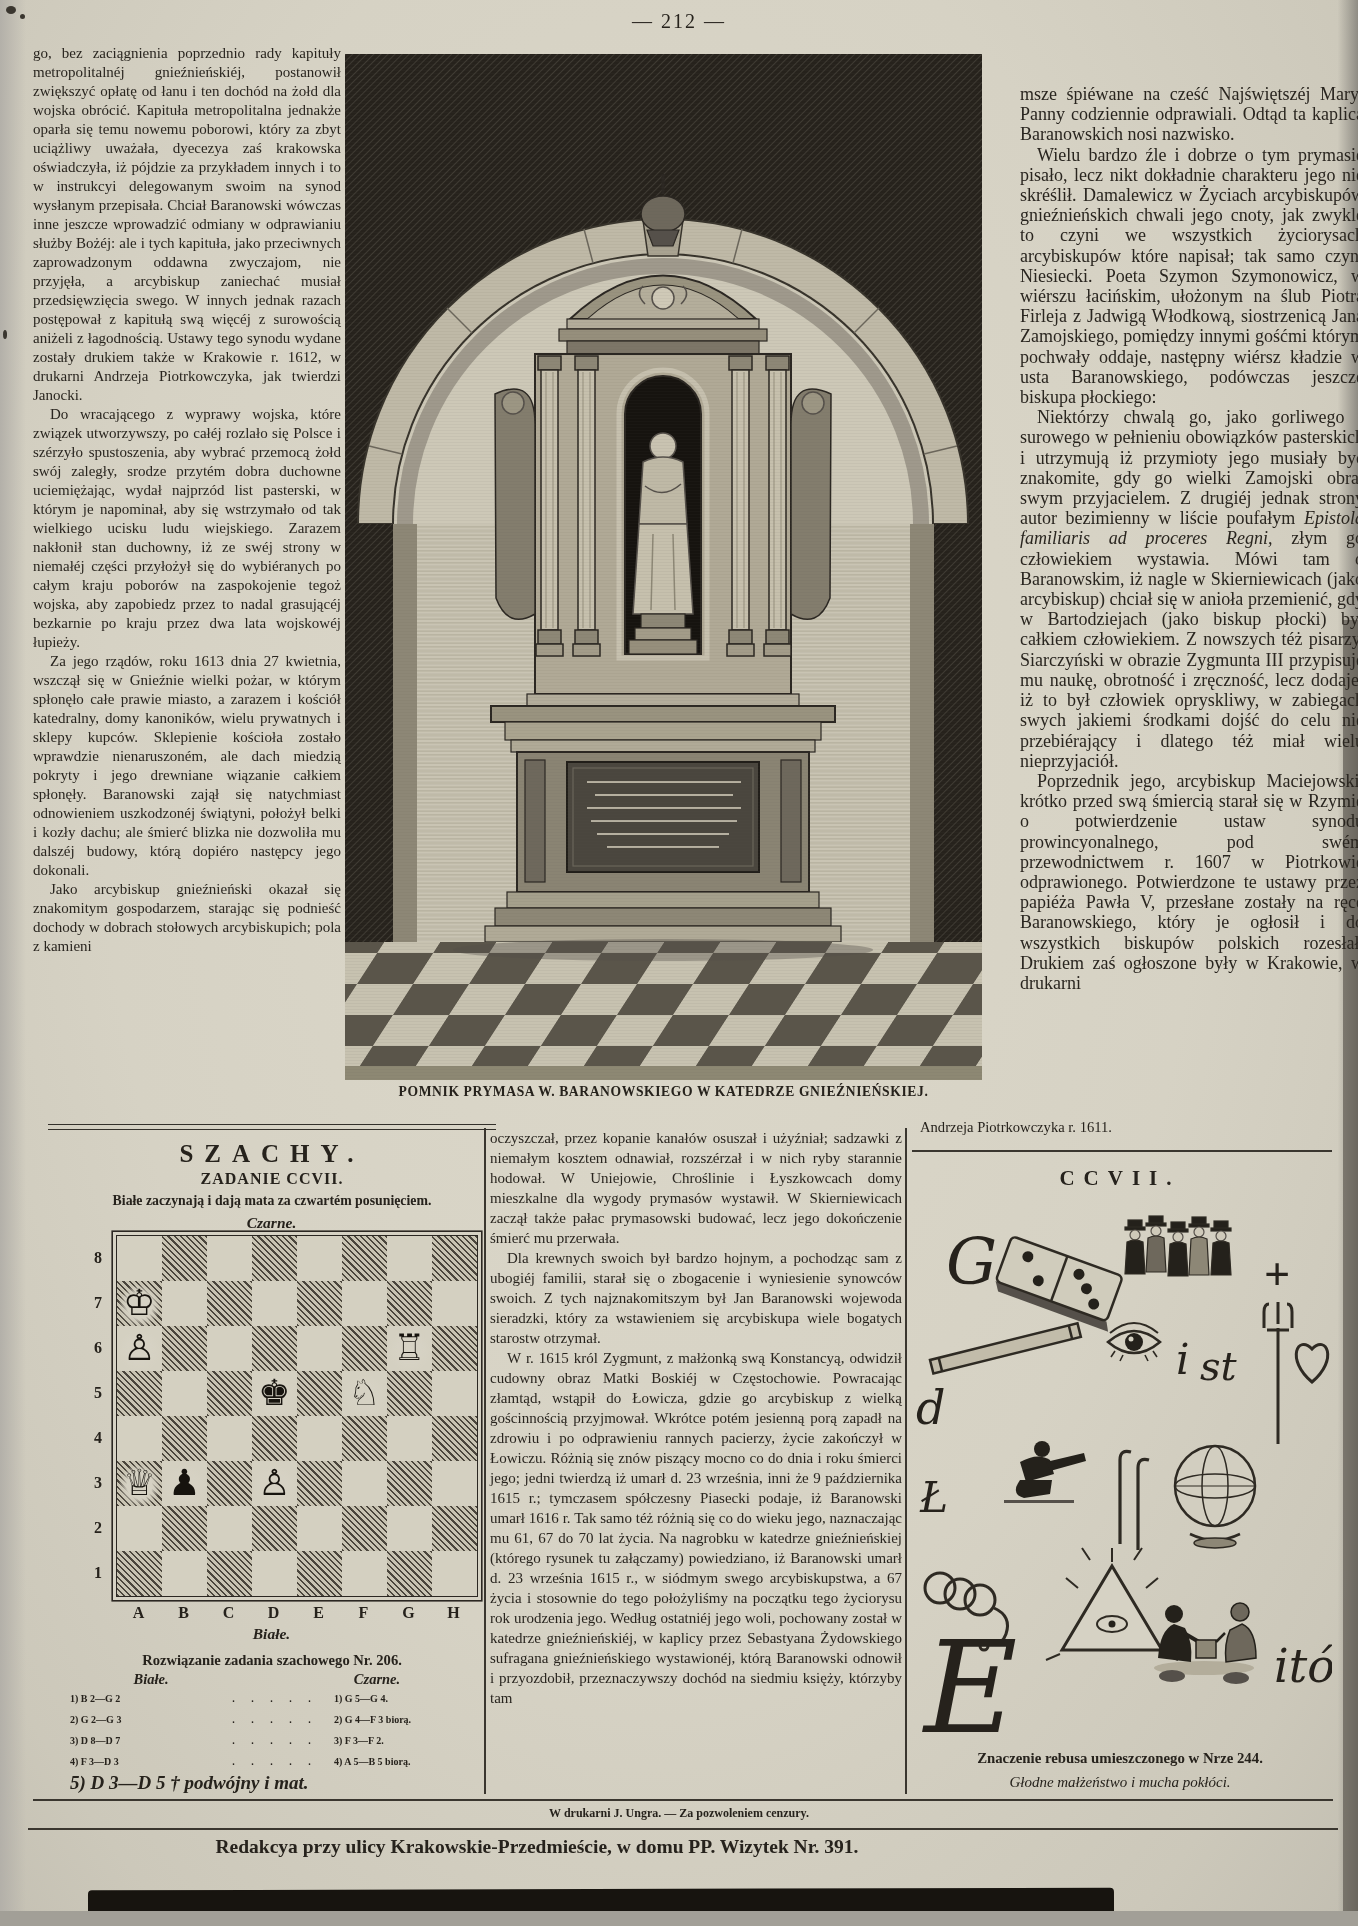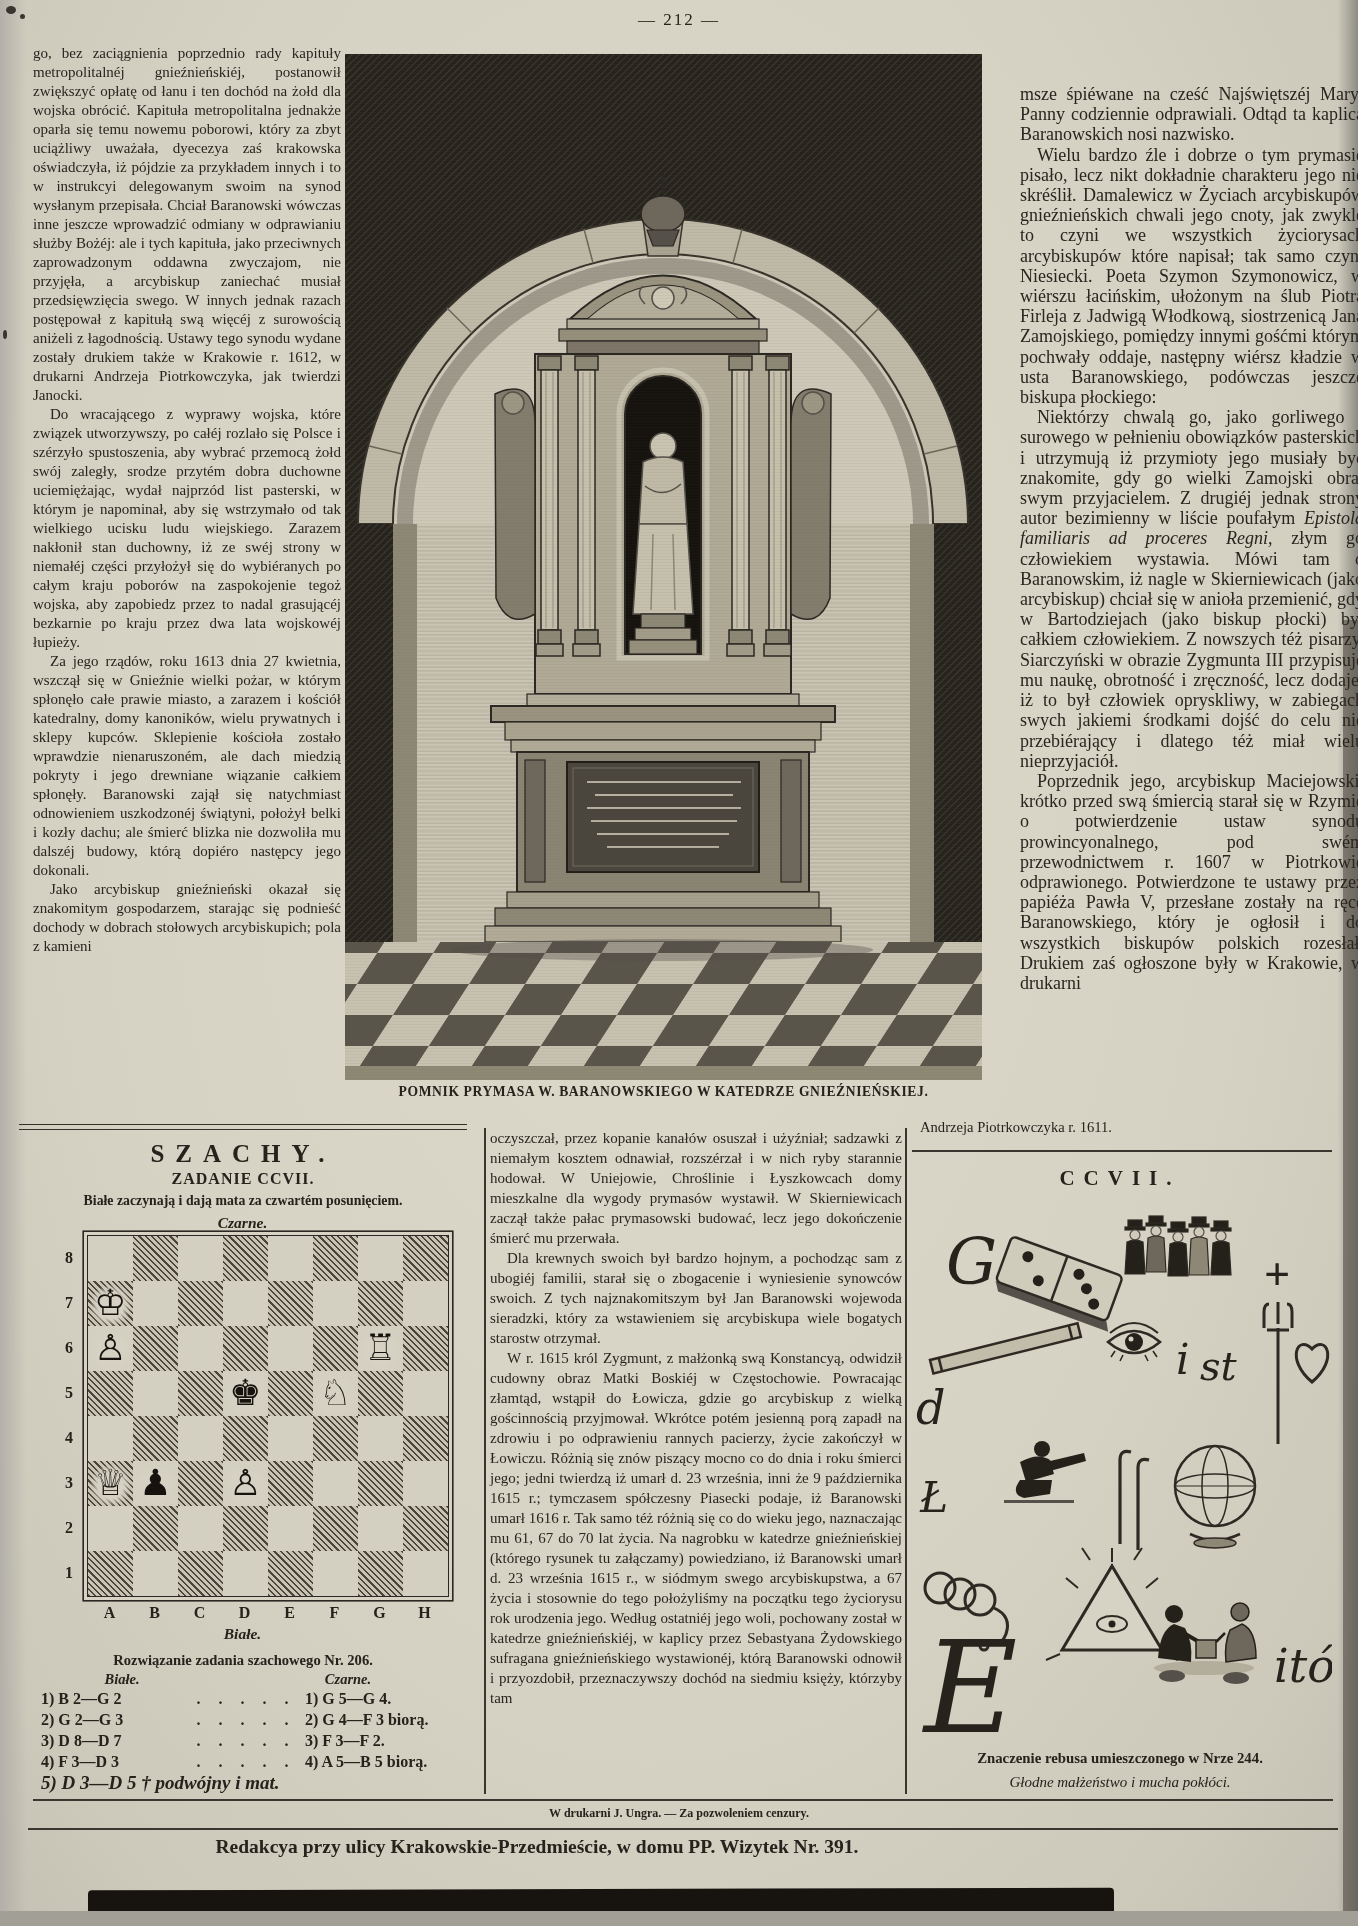--- a/index.html
+++ b/index.html
@@ -9,21 +9,21 @@
   
   .edge-left{position:absolute;left:0;top:0;width:26px;height:100%;
     background:linear-gradient(90deg,#b3b0a9 0%, rgba(214,210,196,0) 100%);}
   .edge-right{position:absolute;right:0;top:0;width:24px;height:100%;
     background:linear-gradient(270deg,#8f8c84 0%, rgba(214,210,196,0) 85%);}
   .edge-right-dark{position:absolute;right:0;top:620px;width:15px;height:1306px;background:#57534c;opacity:.65;}
   .speck{position:absolute;background:#3a362f;border-radius:50%;}
   .bottom-black{position:absolute;left:88px;top:1889px;width:1026px;height:27px;background:#17140f;border-radius:4px;transform:rotate(-.15deg);}
   .bottom-gray{position:absolute;left:0;top:1911px;width:100%;height:15px;background:#a29f97;}
 
-  .pgnum{position:absolute;left:0;top:10px;width:100%;text-align:center;font-size:17px;letter-spacing:2px;color:#26221c;}
+  .pgnum{position:absolute;left:0;top:10px;width:100%;text-align:center;font-size:20px;letter-spacing:2px;color:#26221c;}
 
   
   .tcol{position:absolute;text-align:justify;color:#29251f;}
   .tcol p{margin:0;padding:0;}
   .ind{text-indent:17px;}
   #col1{left:33px;top:44px;width:308px;font-size:15px;line-height:19px;}
   #col3{left:1020px;top:56px;width:344px;font-size:18px;line-height:20.2px;margin-top:28px;}
   #col2{left:490px;top:1128px;width:412px;font-size:15px;line-height:20px;}
   .verse{margin:9px 0 9px 0 !important;text-align:left;}
   .verse .v2{display:block;padding-left:52%;}
@@ -32,21 +32,21 @@
   
   .vrule{position:absolute;width:1.6px;background:#3a362f;}
   .hrule{position:absolute;height:1.6px;background:#3a362f;}
 
   
   #engraving{position:absolute;left:345px;top:54px;width:637px;height:1026px;}
   .caption{position:absolute;left:345px;top:1084px;width:637px;text-align:center;
     font-size:13.6px;font-weight:bold;letter-spacing:.6px;}
 
   
-  #chess{position:absolute;left:17px;top:1118px;width:452px;}
+  #chess{position:absolute;left:46px;top:1118px;width:452px;}
   .chess-rule{position:relative;margin:6px 2px 0 2px;height:4px;border-top:1.6px solid #33302a;border-bottom:1.6px solid #33302a;}
   .chess-title{margin:10px 0 0 0;text-align:center;font-size:25px;font-weight:bold;letter-spacing:11px;}
   .chess-sub{margin:2px 0 0 0;text-align:center;font-size:16px;font-weight:bold;letter-spacing:1px;}
   .chess-intro{margin-top:5px;text-align:center;font-size:13.8px;font-weight:bold;}
   .blabel{width:367px;margin-left:42px;text-align:center;font-weight:bold;font-style:italic;font-size:15.5px;}
   .blabel.top{margin-top:5px;margin-bottom:3px;}
   .blabel.bot{margin-top:3px;}
   .board-wrap{position:relative;margin-left:70px;width:360px;}
   #ranks{position:absolute;left:-30px;top:0;width:24px;text-align:center;}
   .rlab{height:45px;line-height:45px;font-weight:bold;font-size:16px;}
@@ -58,21 +58,21 @@
   .pc{display:block;width:45px;height:45px;text-align:center;font-family:"DejaVu Sans",sans-serif;
     font-size:36px;line-height:44px;color:#16130e;
     background:radial-gradient(circle at 50% 55%, #d6d2c4 0 37%, rgba(214,210,196,0) 64%);
     text-shadow:0 0 4px #d6d2c4,0 0 6px #d6d2c4;}
   #filesRow{display:grid;grid-template-columns:repeat(8,45px);margin:7px 0 0 70px;width:360px;}
   .flab{text-align:center;font-weight:bold;font-size:16px;}
   .sol-head{margin-top:9px;text-align:center;font-size:14.6px;font-weight:bold;}
   .sol-labels{display:flex;margin-top:2px;font-size:14.5px;font-weight:bold;font-style:italic;}
   .sol-labels .wl{width:210px;text-align:center;}
   .sol-labels .bl{flex:1;text-align:center;}
-  .sol-row{display:flex;padding-left:24px;font-size:16px;font-weight:bold;line-height:21px;}
+  .sol-row{display:flex;padding-left:24px;font-size:10px;font-weight:bold;line-height:21px;}
   .sol-row .mw{width:146px;}
   .sol-row .dots{width:118px;text-align:center;letter-spacing:7px;}
   .sol-row .mb{flex:1;}
   .sol-final{padding-left:24px;font-size:19px;font-weight:bold;line-height:21px;font-style:italic;}
 
   
   .rebus-title{position:absolute;left:910px;top:1166px;width:420px;text-align:center;
     font-size:21px;font-weight:bold;letter-spacing:9px;}
   #rebus-svg{position:absolute;left:912px;top:1210px;}
   .rebus-cap1{position:absolute;left:905px;top:1750px;width:430px;text-align:center;font-size:14.8px;font-weight:bold;}

